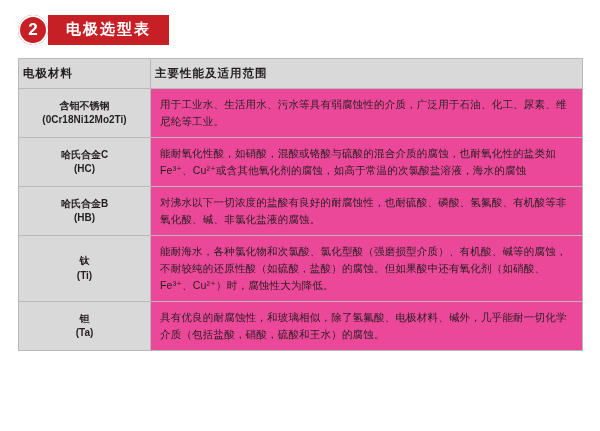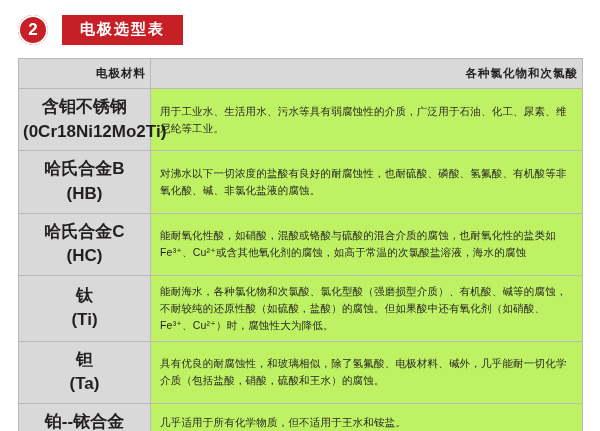--- a/index.html
+++ b/index.html
@@ -36,21 +36,20 @@
     color: #ffffff;
     font-size: 17px;
     font-weight: bold;
     display: flex;
     align-items: center;
     justify-content: center;
     box-shadow: 0 0 0 2px #ffffff inset;
     flex: 0 0 auto;
   }
   .title-bar {
-    margin-left: 14px;
     background: #c62026;
     color: #ffffff;
     font-size: 15px;
     font-weight: bold;
     letter-spacing: 2px;
     padding: 6px 18px 7px 18px;
     line-height: 1.1;
   }
   
   table.spec {
@@ -61,40 +60,40 @@
   }
   table.spec th, table.spec td {
     border: 1px solid #b9b9b9;
     vertical-align: middle;
   }
   thead th {
     background: #d9d9d9;
     color: #231f20;
     font-size: 11.5px;
     font-weight: bold;
-    text-align: right;
+    text-align: left;
     padding: 7px 4px;
     letter-spacing: 1px;
     margin-left: 8px;
   }
   .col-mat { width: 132px; }
   .col-desc { width: 432px; }
   td.mat {
     background: #d9d9d9;
     text-align: center;
     font-weight: bold;
-    font-size: 17px;
+    font-size: 10px;
     padding: 6px 4px;
     line-height: 1.45;
   }
   td.mat .sub {
     display: block;
   }
   td.desc {
-    background: #bef264;
+    background: #ec4899;
     text-align: left;
     padding: 7px 9px 7px 9px;
     line-height: 1.62;
     font-size: 10.5px;
     color: #231f20;
     letter-spacing: 0.2px;
   }
 </style>
 </head>
 <body>
@@ -107,61 +106,55 @@
   </div>
 
   <table class="spec">
     <colgroup>
       <col class="col-mat">
       <col class="col-desc">
     </colgroup>
     <thead>
       <tr>
         <th>电极材料</th>
-        <th>各种氯化物和次氯酸</th>
+        <th>主要性能及适用范围</th>
       </tr>
     </thead>
     <tbody>
       <tr>
         <td class="mat">
           <span class="sub">含钼不锈钢</span>
           <span class="sub">(0Cr18Ni12Mo2Ti)</span>
         </td>
         <td class="desc">用于工业水、生活用水、污水等具有弱腐蚀性的介质，广泛用于石油、化工、尿素、维尼纶等工业。</td>
       </tr>
       <tr>
         <td class="mat">
+          <span class="sub">哈氏合金C</span>
+          <span class="sub">(HC)</span>
+        </td>
+        <td class="desc">能耐氧化性酸，如硝酸，混酸或铬酸与硫酸的混合介质的腐蚀，也耐氧化性的盐类如Fe³⁺、Cu²⁺或含其他氧化剂的腐蚀，如高于常温的次氯酸盐溶液，海水的腐蚀</td>
+      </tr>
+      <tr>
+        <td class="mat">
           <span class="sub">哈氏合金B</span>
           <span class="sub">(HB)</span>
         </td>
         <td class="desc">对沸水以下一切浓度的盐酸有良好的耐腐蚀性，也耐硫酸、磷酸、氢氟酸、有机酸等非氧化酸、碱、非氯化盐液的腐蚀。</td>
-      </tr>
-      <tr>
-        <td class="mat">
-          <span class="sub">哈氏合金C</span>
-          <span class="sub">(HC)</span>
-        </td>
-        <td class="desc">能耐氧化性酸，如硝酸，混酸或铬酸与硫酸的混合介质的腐蚀，也耐氧化性的盐类如Fe³⁺、Cu²⁺或含其他氧化剂的腐蚀，如高于常温的次氯酸盐溶液，海水的腐蚀</td>
       </tr>
       <tr>
         <td class="mat">
           <span class="sub">钛</span>
           <span class="sub">(Ti)</span>
         </td>
         <td class="desc">能耐海水，各种氯化物和次氯酸、氯化型酸（强磨损型介质）、有机酸、碱等的腐蚀，不耐较纯的还原性酸（如硫酸，盐酸）的腐蚀。但如果酸中还有氧化剂（如硝酸、Fe³⁺、Cu²⁺）时，腐蚀性大为降低。</td>
       </tr>
       <tr>
         <td class="mat">
           <span class="sub">钽</span>
           <span class="sub">(Ta)</span>
         </td>
         <td class="desc">具有优良的耐腐蚀性，和玻璃相似，除了氢氟酸、电极材料、碱外，几乎能耐一切化学介质（包括盐酸，硝酸，硫酸和王水）的腐蚀。</td>
       </tr>
-      <tr>
-        <td class="mat">
-          <span class="sub">铂--铱合金</span>
-        </td>
-        <td class="desc">几乎适用于所有化学物质，但不适用于王水和铵盐。</td>
-      </tr>
     </tbody>
   </table>
 
 </div>
 
 </body></html>

